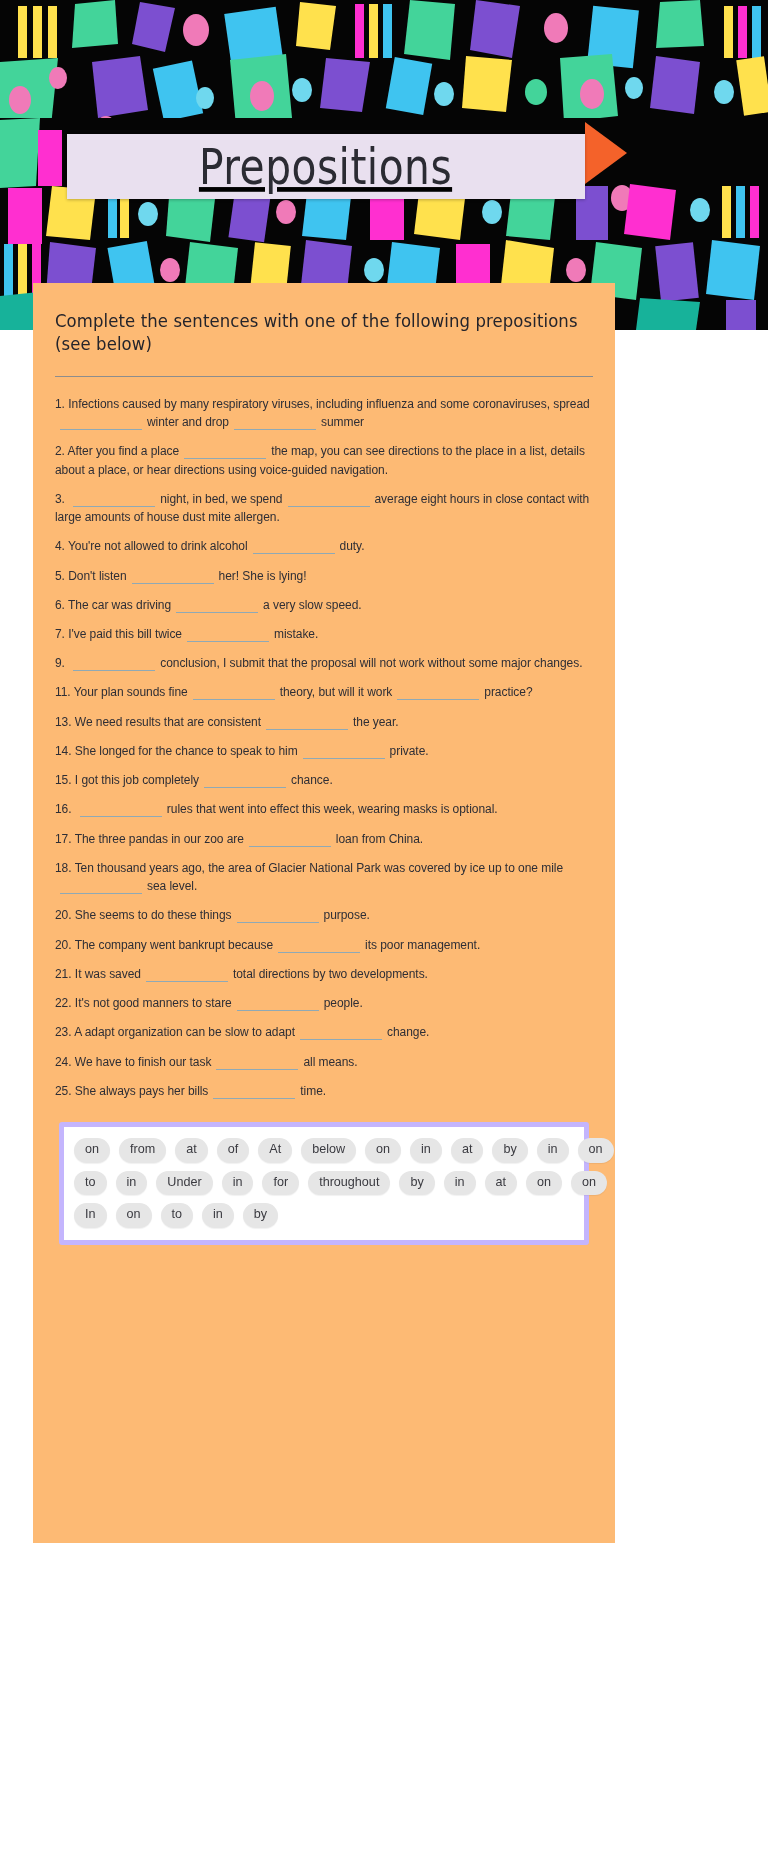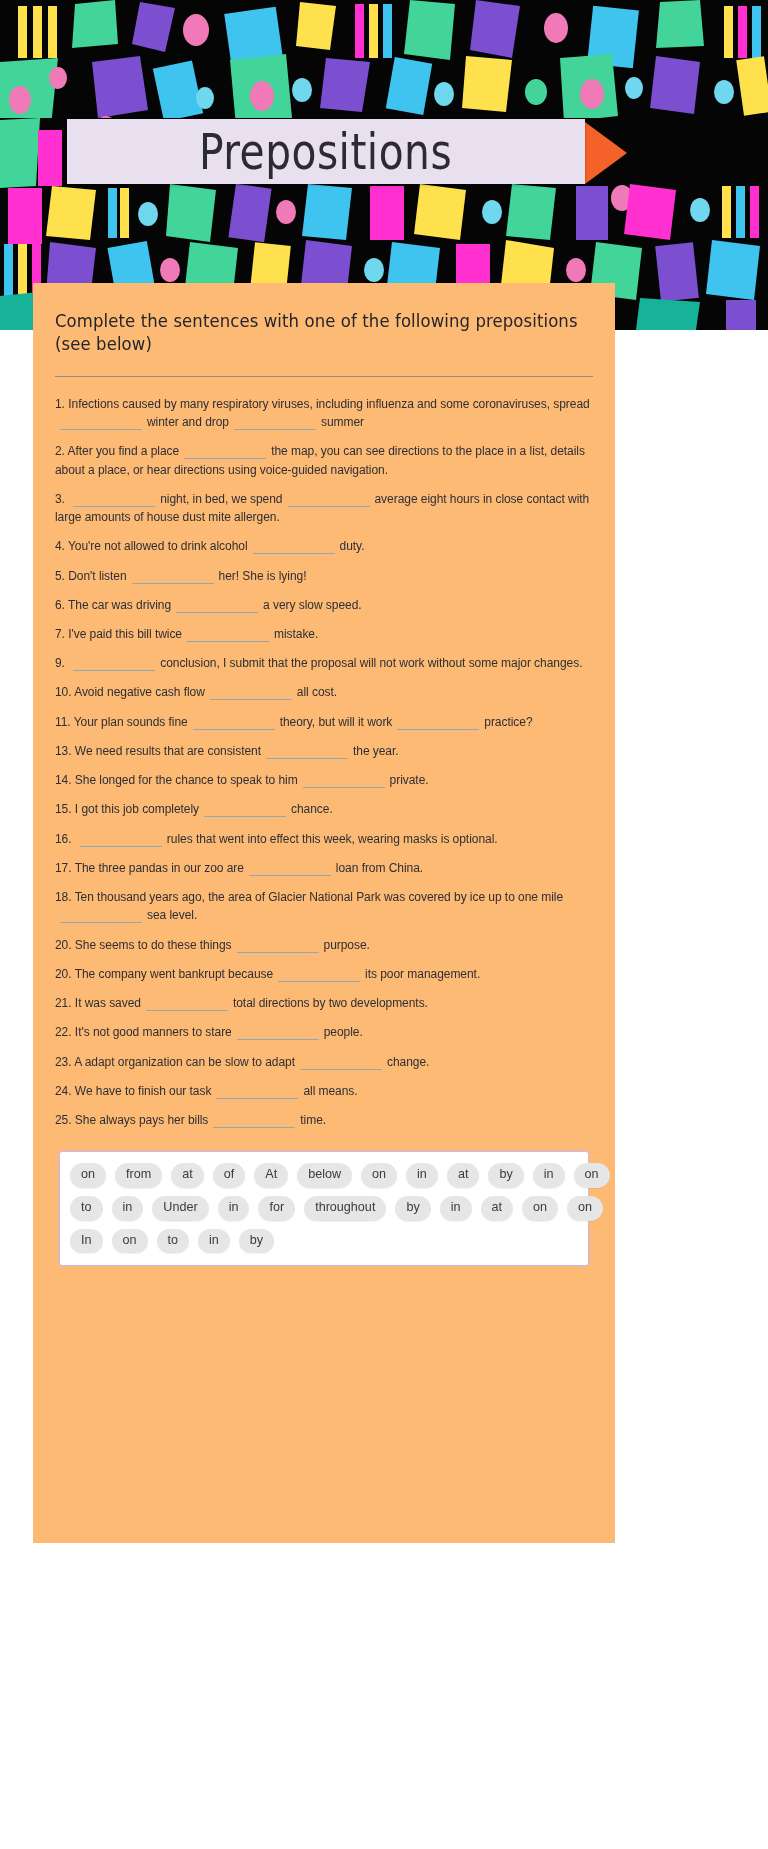--- a/index.html
+++ b/index.html
@@ -27,29 +27,30 @@
     width: 768px;
     height: 330px;
     background: #050505;
     overflow: hidden;
   }
   #banner-shapes { position:absolute; inset:0; width:768px; height:330px; display:block; }
 
   #title-plate {
     position: absolute;
     left: 67px;
-    top: 119px;
+    top: 134px;
     width: 518px;
     height: 65px;
     background: #e9e0ef;
     display: flex;
     align-items: center;
     justify-content: center;
     z-index: 4;
     box-shadow: 0 1px 3px rgba(0,0,0,0.25);
+    text-decoration: underline;
   }
   #title-text {
     font-family: "DejaVu Sans", sans-serif;
     font-size: 42px;
     line-height: 1;
     color: #2b2b33;
     letter-spacing: 0.5px;
     transform: scaleY(1.18) scaleX(0.97);
     font-weight: 400;
   }
@@ -108,21 +109,21 @@
     width: 82px;
     border-bottom: 1.3px solid #8fa9b5;
     vertical-align: -4px;
     margin: 0 5px;
     height: 14px;
   }
 
   
   #wordbank {
     margin: 22px 4px 0 4px;
-    border: 1px solid #c4b5fd;
+    border: 5px solid #c4b5fd;
     border-radius: 3px;
     padding: 11px 10px 12px 10px;
     background: #fff;
   }
   .bank-row {
     display: flex;
     flex-wrap: nowrap;
     justify-content: flex-start;
     gap: 9px;
     margin-bottom: 8px;
@@ -260,21 +261,20 @@
 
     <div id="questions">
         <p class="q"><span>1.</span> <span>Infections caused by many respiratory viruses, including influenza and some coronaviruses, spread</span><span class="blank"></span><span>winter and drop</span><span class="blank"></span><span>summer</span></p>
         <p class="q"><span>2.</span> <span>After you find a place</span><span class="blank"></span><span>the map, you can see directions to the place in a list, details about a place, or hear directions using voice-guided navigation.</span></p>
         <p class="q"><span>3.</span> <span class="blank"></span><span>night, in bed, we spend</span><span class="blank"></span><span>average eight hours in close contact with large amounts of house dust mite allergen.</span></p>
         <p class="q"><span>4.</span> <span>You're not allowed to drink alcohol</span><span class="blank"></span><span>duty.</span></p>
         <p class="q"><span>5.</span> <span>Don't listen</span><span class="blank"></span><span>her! She is lying!</span></p>
         <p class="q"><span>6.</span> <span>The car was driving</span><span class="blank"></span><span>a very slow speed.</span></p>
         <p class="q"><span>7.</span> <span>I've paid this bill twice</span><span class="blank"></span><span>mistake.</span></p>
         <p class="q"><span>9.</span> <span class="blank"></span><span>conclusion, I submit that the proposal will not work without some major changes.</span></p>
-        <p class="q"><span>10.</span> <span>Avoid negative cash flow</span><span class="blank"></span><span>all cost.</span></p>
         <p class="q"><span>11.</span> <span>Your plan sounds fine</span><span class="blank"></span><span>theory, but will it work</span><span class="blank"></span><span>practice?</span></p>
         <p class="q"><span>13.</span> <span>We need results that are consistent</span><span class="blank"></span><span>the year.</span></p>
         <p class="q"><span>14.</span> <span>She longed for the chance to speak to him</span><span class="blank"></span><span>private.</span></p>
         <p class="q"><span>15.</span> <span>I got this job completely</span><span class="blank"></span><span>chance.</span></p>
         <p class="q"><span>16.</span> <span class="blank"></span><span>rules that went into effect this week, wearing masks is optional.</span></p>
         <p class="q"><span>17.</span> <span>The three pandas in our zoo are</span><span class="blank"></span><span>loan from China.</span></p>
         <p class="q"><span>18.</span> <span>Ten thousand years ago, the area of Glacier National Park was covered by ice up to one mile</span><span class="blank"></span><span>sea level.</span></p>
         <p class="q"><span>20.</span> <span>She seems to do these things</span><span class="blank"></span><span>purpose.</span></p>
         <p class="q"><span>20.</span> <span>The company went bankrupt because</span><span class="blank"></span><span>its poor management.</span></p>
         <p class="q"><span>21.</span> <span>It was saved</span><span class="blank"></span><span>total directions by two developments.</span></p>

